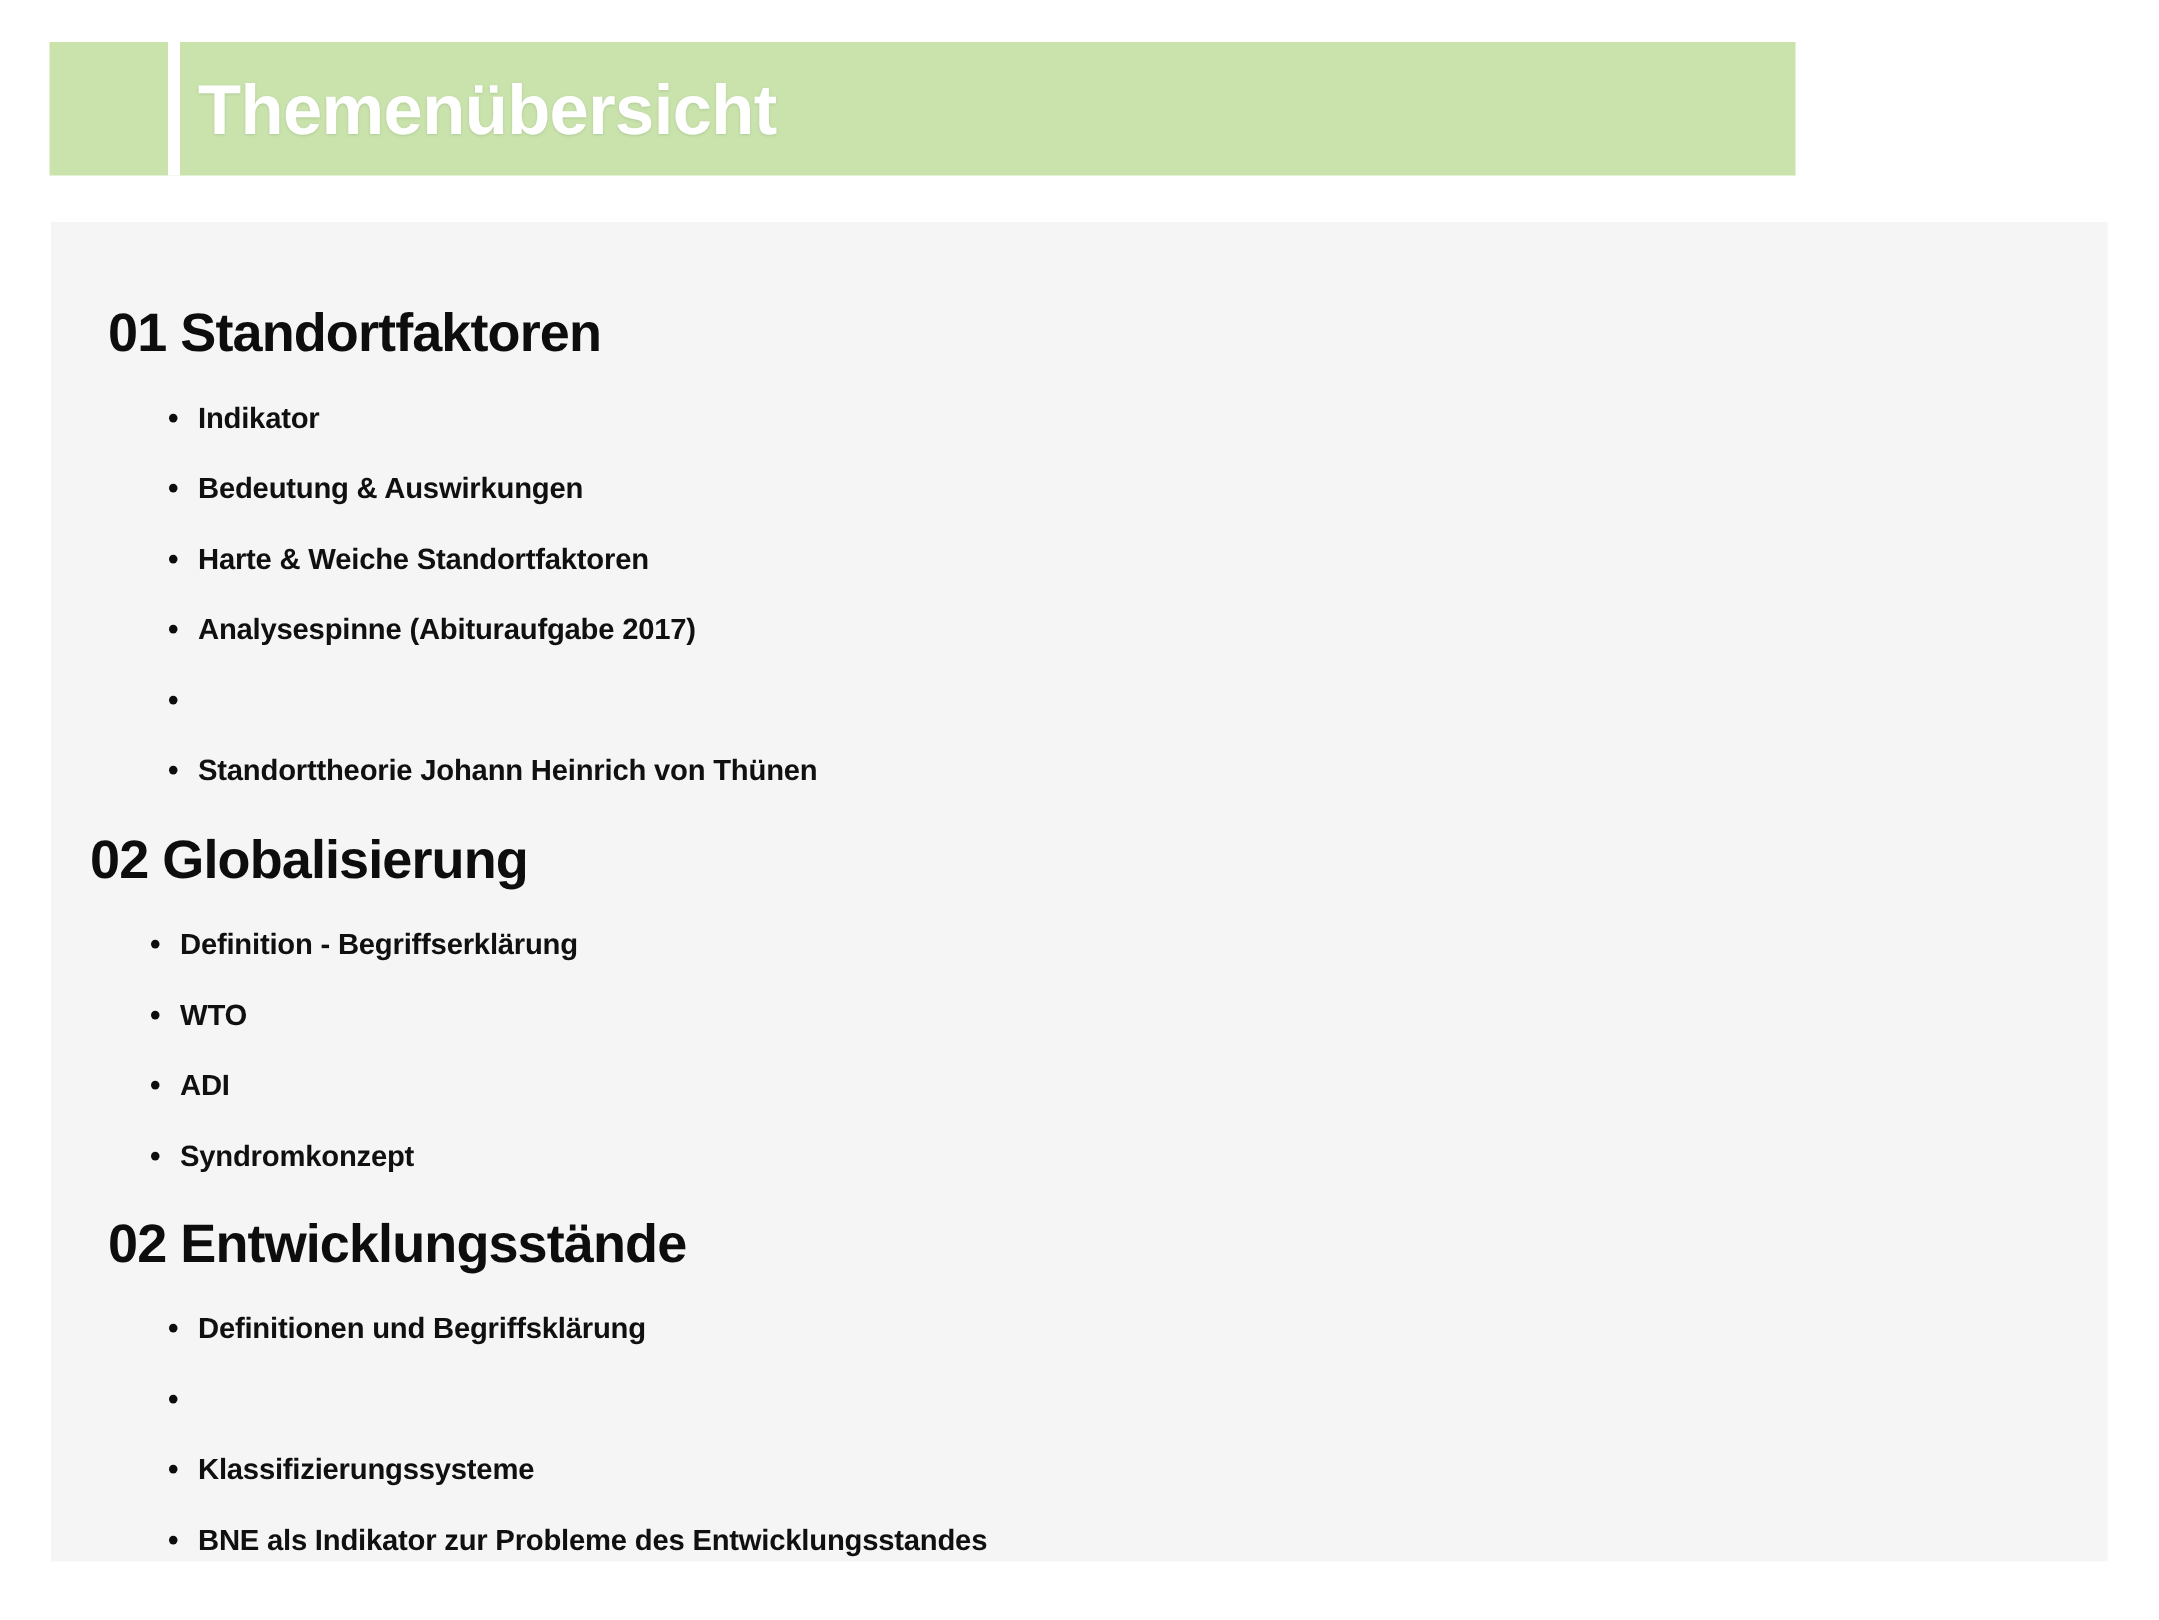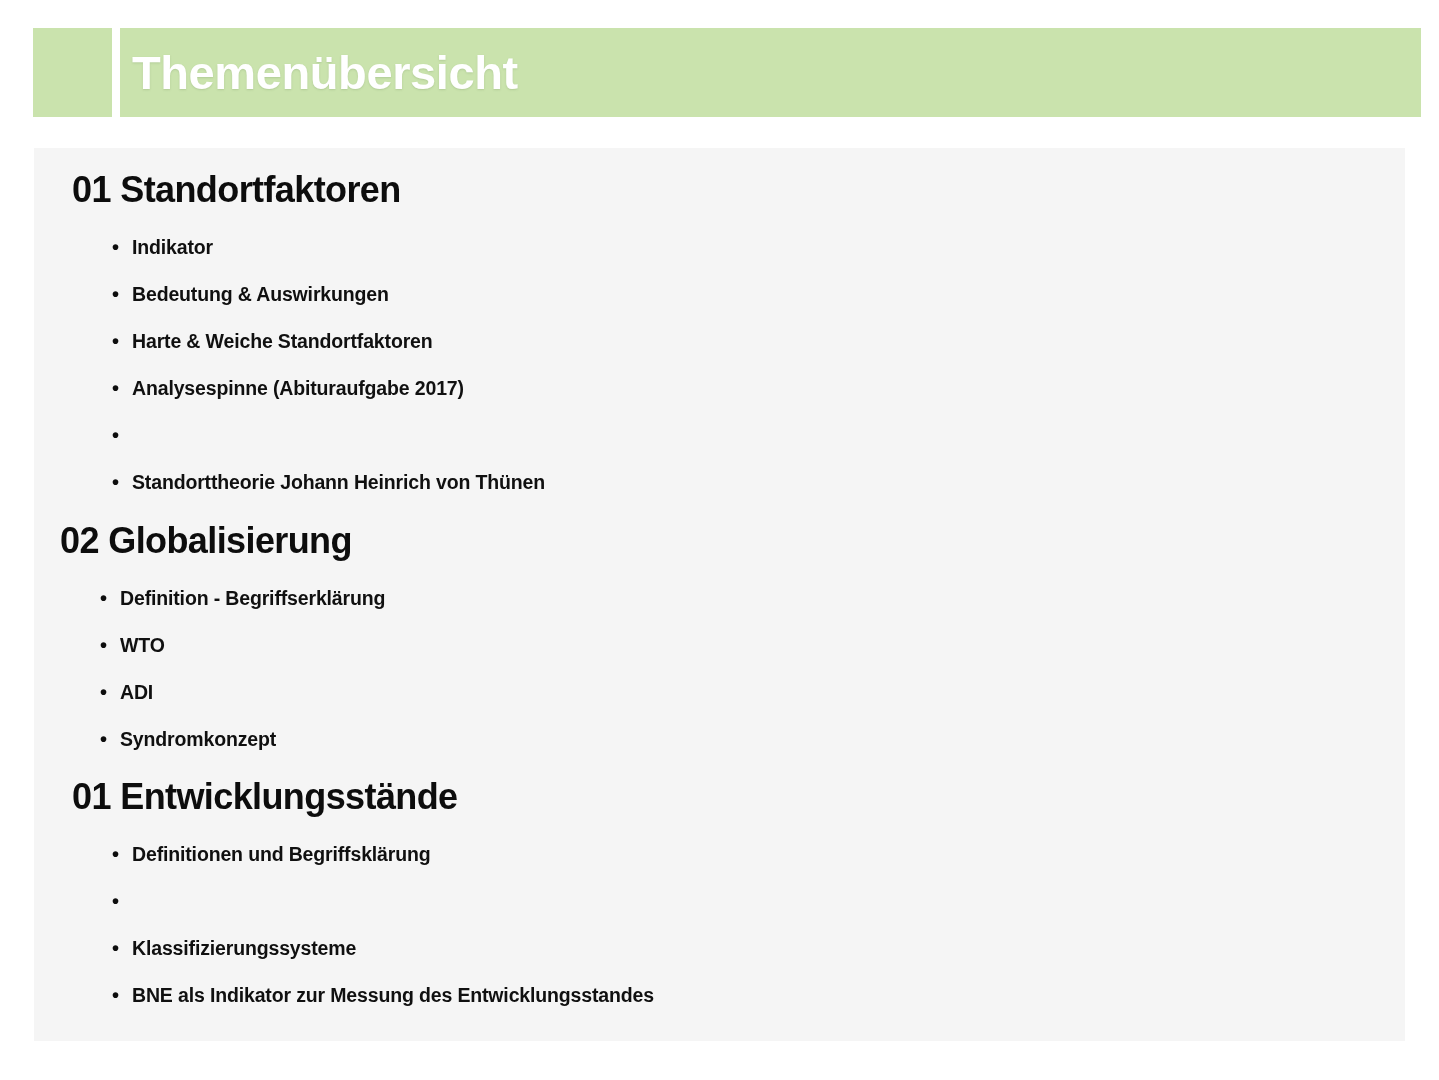--- a/index.html
+++ b/index.html
@@ -21,21 +21,21 @@
     width: 1439px;
     height: 1080px;
     background: #ffffff;
   }
 
   
   .header-band {
     position: absolute;
     left: 33px;
     top: 28px;
-    width: 1388px;
+    width: 1164px;
     height: 89px;
     background: #cae3ad;
   }
 
   .header-divider {
     position: absolute;
     left: 79px;           
     top: 0;
     width: 8px;
     height: 89px;
@@ -63,20 +63,21 @@
     top: 148px;
     width: 1371px;
     height: 893px;
     background: #f5f5f5;
     box-sizing: border-box;
     padding: 0;
   }
 
   .section {
     position: relative;
+    margin-top: 32px;
   }
 
   .section-heading {
     font-size: 36px;
     font-weight: 700;
     color: #0d0d0d;
     letter-spacing: -0.6px;
     line-height: 1;
     white-space: nowrap;
   }
@@ -179,34 +180,34 @@
           <span class="bullet-label">ADI</span>
         </li>
         <li class="bullet-item">
           <span class="bullet-marker">•</span>
           <span class="bullet-label">Syndromkonzept</span>
         </li>
       </ul>
     </div>
 
     <div class="section" id="section-2">
-      <div class="section-heading">01 Entwicklungsstände</div>
+      <div class="section-heading">02 Entwicklungsstände</div>
       <ul class="bullet-list">
         <li class="bullet-item">
           <span class="bullet-marker">•</span>
           <span class="bullet-label">Definitionen und Begriffsklärung</span>
         </li>
         <li class="bullet-item">
           <span class="bullet-marker">•</span>
         </li>
         <li class="bullet-item">
           <span class="bullet-marker">•</span>
           <span class="bullet-label">Klassifizierungssysteme</span>
         </li>
         <li class="bullet-item">
           <span class="bullet-marker">•</span>
-          <span class="bullet-label">BNE als Indikator zur Messung des Entwicklungsstandes</span>
+          <span class="bullet-label">BNE als Indikator zur Probleme des Entwicklungsstandes</span>
         </li>
       </ul>
     </div>
 
   </div>
 </div>
 
 </body></html>

